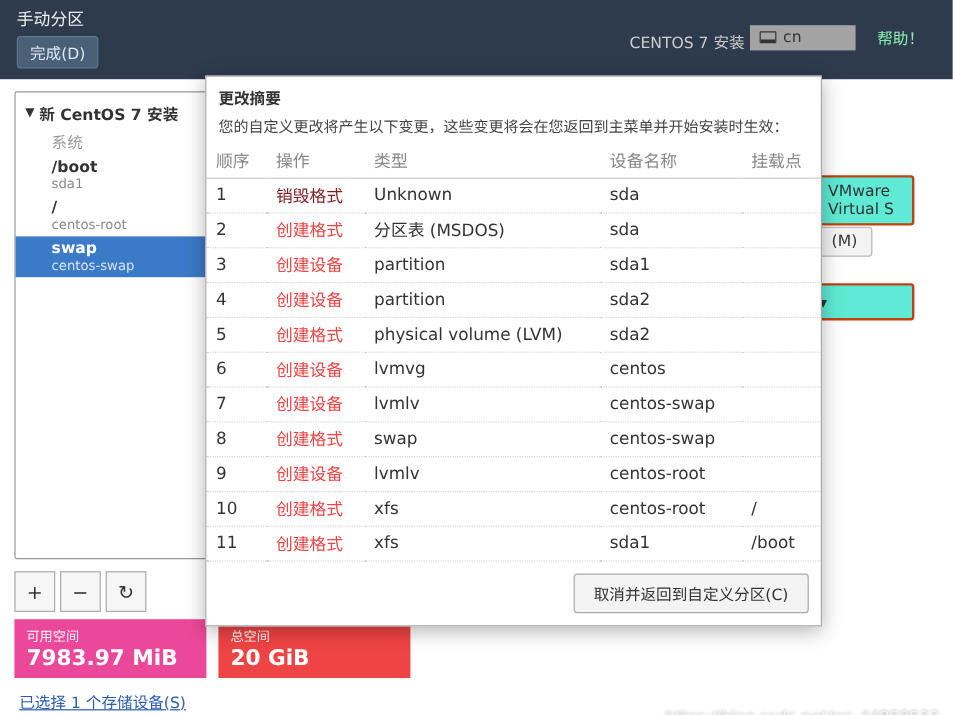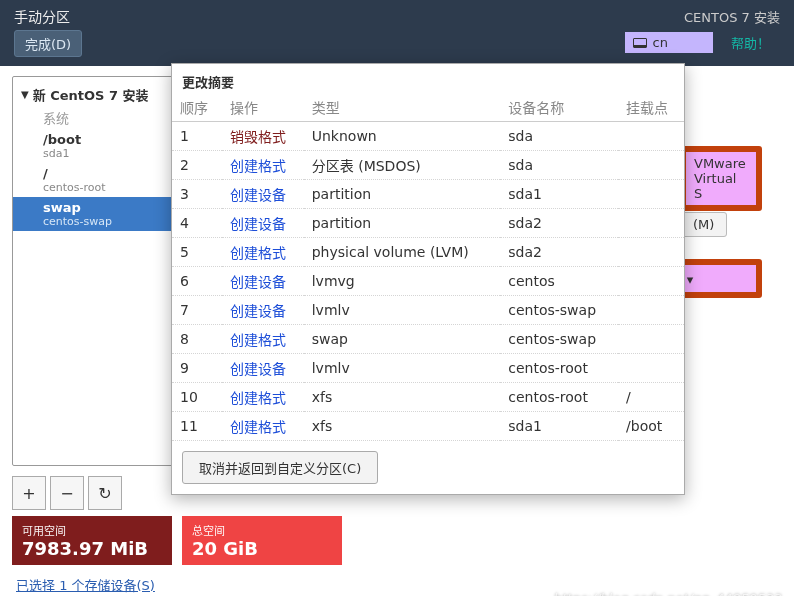--- a/index.html
+++ b/index.html
@@ -1,61 +1,61 @@
 <!DOCTYPE html>
 <html><head>
 <meta charset="utf-8">
 <style>
 html,body{margin:0;padding:0;font-family:"DejaVu Sans","Noto Sans CJK SC",sans-serif;font-size:13px;background:#fff;color:#333}
 .top-bar{background:#2d3b4d;color:#fff;display:flex;justify-content:space-between;align-items:center;padding:6px 14px 10px 14px;height:50px}
 .top-left .title{font-size:14px;color:#eee}
 .top-left .done-btn{background:#4a6077;color:#dbe7f2;border:1px solid #5c7690;border-radius:3px;padding:3px 10px;margin-top:4px;display:inline-block;cursor:pointer}
-.top-right{display:flex;flex-direction:column;align-items:flex-end;gap:4px}
+.top-right{display:flex;flex-direction:row;align-items:flex-end;gap:4px}
 .top-right .install-title{color:#ccc}
 .kbd-row{display:flex;gap:8px;align-items:center}
-.kbd-box{background:#c4b5fd;color:#333;padding:3px 45px 3px 8px;display:flex;align-items:center;gap:6px}
+.kbd-box{background:#a3a3a3;color:#333;padding:3px 45px 3px 8px;display:flex;align-items:center;gap:6px}
 .kbd-icon{width:12px;height:8px;display:inline-block;border:1px solid #333;border-radius:1px;box-shadow:inset 0 -2px 0 #333}
-.help-btn{color:#14b8a6;padding:3px 10px;cursor:pointer}
+.help-btn{color:#86efac;padding:3px 10px;cursor:pointer}
 .main{position:relative;padding:10px 12px 0 12px;height:430px}
 .layout-bg{display:flex;gap:6px;height:390px}
 .left-col{width:360px;border:1px solid #999;border-radius:2px;padding-top:6px}
 .accordion-hdr{display:flex;align-items:center;gap:4px;font-weight:bold;padding:2px 8px}
 .tri{font-size:10px}
 .system-lbl{color:#999;padding:2px 0 2px 30px}
 .part-row{padding:3px 0 3px 30px}
 .part-row.sel{background:#3b7ac6;color:#fff}
 .part-name{font-weight:bold}
 .part-sub{font-size:11px;color:#888}
 .part-row.sel .part-sub{color:#d6e6f6}
 .tool-row{display:flex;gap:4px;margin-top:10px}
 .sq-btn{width:32px;height:32px;border:1px solid #aaa;background:#f6f6f6;display:flex;align-items:center;justify-content:center;font-size:16px;cursor:pointer}
 .right-col{flex:1;position:relative}
 .right-col .mp-title{color:#999;font-size:14px;padding:4px 8px}
 .rc-row{margin:10px 20px 0 0}
 .rc-label{color:#666;font-weight:bold;margin-bottom:2px}
-.rc-input{flex:1;border:6px solid #c2410c;border-radius:3px;padding:4px 8px;background:#f0abfc}
+.rc-input{flex:1;border:2px solid #c2410c;border-radius:3px;padding:4px 8px;background:#5eead4}
 .rc-btn{border:1px solid #bbb;border-radius:3px;padding:4px 12px;background:#f3f3f3;cursor:pointer}
 .bottom-strip{display:flex;gap:10px;align-items:center;margin-top:10px}
 .space-box{padding:6px 10px;color:#fff;min-width:140px}
-.space-free{background:#7f1d1d}
+.space-free{background:#ec4899}
 .space-total{background:#ef4444}
 .space-lbl{font-size:11px;opacity:.95}
 .space-val{font-size:18px;font-weight:bold}
 .link-sel{color:#2a5db0;text-decoration:underline;padding:6px 4px;display:inline-block;cursor:pointer}
 .watermark{position:absolute;right:12px;bottom:2px;color:rgba(255,255,255,.7);font-size:13px;font-style:italic;text-shadow:0 0 3px rgba(0,0,0,.4)}
 
 .dialog{position:absolute;left:171px;top:-3px;width:512px;background:#fff;border:1px solid #aaa;box-shadow:0 4px 16px rgba(0,0,0,.3);z-index:20}
 .dlg-title{font-weight:bold;padding:8px 10px 2px 10px}
 .dlg-desc{color:#444;padding:2px 10px 6px 10px;font-size:12.5px}
 .tbl{width:100%;border-collapse:collapse;font-size:14px}
 .tbl th{color:#888;font-weight:normal;text-align:left;padding:4px 8px;border-bottom:1px solid #ccc}
 .tbl td{padding:4px 8px;border-bottom:1px dotted #d5d5d5}
 .op-destroy{color:#7f1d1d}
-.op-create{color:#1d4ed8}
-.dlg-btns{display:flex;justify-content:flex-start;gap:14px;padding:10px}
+.op-create{color:#ef4444}
+.dlg-btns{display:flex;justify-content:flex-end;gap:14px;padding:10px}
 .dlg-btn{border:1px solid #aaa;background:#f3f3f3;padding:6px 16px;border-radius:3px;cursor:pointer}
 </style>
 </head>
 <body>
 
 <div class="top-bar">
   <div class="top-left">
     <div class="title">手动分区</div>
     <div class="done-btn">完成(D)</div>
   </div>
@@ -111,20 +111,21 @@
   </div>
 
   <div class="tool-row">
     <div class="sq-btn">+</div>
     <div class="sq-btn">−</div>
     <div class="sq-btn">↻</div>
   </div>
 
   <div class="dialog">
     <div class="dlg-title">更改摘要</div>
+    <div class="dlg-desc">您的自定义更改将产生以下变更，这些变更将会在您返回到主菜单并开始安装时生效：</div>
     <table class="tbl">
       <thead>
           <tr>
         <th>顺序</th>
         <th>操作</th>
         <th>类型</th>
         <th>设备名称</th>
         <th>挂载点</th>
       </tr>
         </thead>

